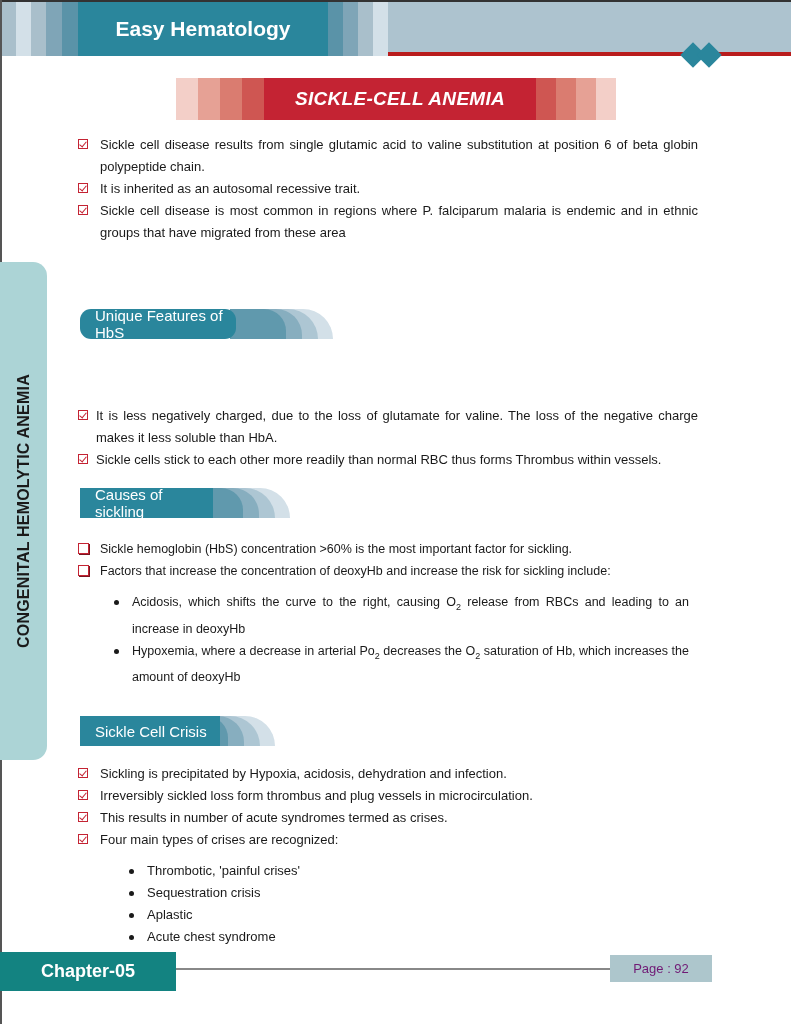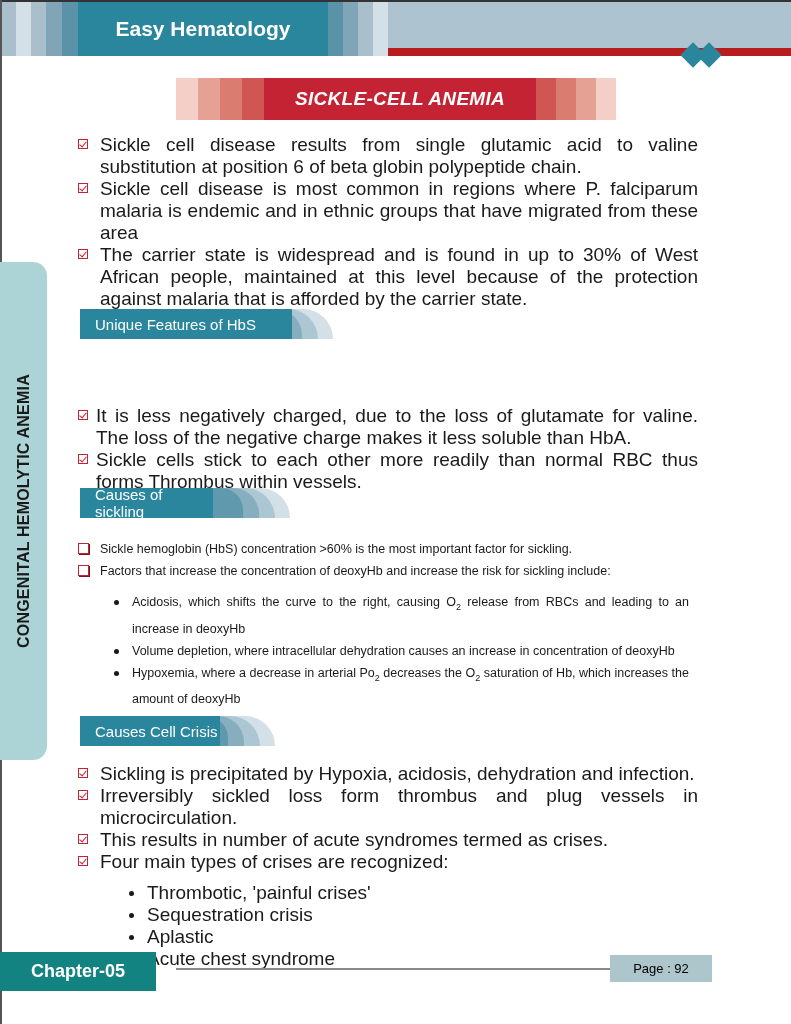--- a/index.html
+++ b/index.html
@@ -1,55 +1,55 @@
 <!DOCTYPE html>
 <html><head>
 <meta charset="utf-8">
 <style>
   html, body { margin:0; padding:0; }
   body { width:791px; height:1024px; position:relative; background:#ffffff; overflow:hidden;
          font-family:"Liberation Sans", sans-serif; color:#1a1a1a; }
   .left-rule { position:absolute; left:0; top:0; width:2px; height:1024px; background:#555; }
   
   .topbar { position:absolute; left:2px; top:0; width:789px; height:56px; background:#adc3cf;
-            border-top:2px solid #333; border-bottom:8px solid #b91c1c; box-sizing:border-box; }
+            border-top:2px solid #333; border-bottom:4px solid #b91c1c; box-sizing:border-box; }
   .topbar .stripe { position:absolute; top:0; height:54px; }
   .book-title { position:absolute; left:76px; top:0; width:250px; height:54px; background:#2a869c;
                 color:#fff; font-size:21px; font-weight:bold; display:flex; align-items:center; justify-content:center; }
   .diamonds { position:absolute; left:680px; top:42px; width:44px; height:28px; }
   .diamond { position:absolute; width:18px; height:18px; background:#2a869c; transform:rotate(45deg); top:4px; }
   
   .banner { position:absolute; left:176px; top:78px; width:440px; height:42px;font-style:italic; }
   .banner .b { position:absolute; top:0; height:42px; }
   .banner-title { position:absolute; left:88px; width:272px; top:0; height:42px; background:#c42333; color:#fff;
                   font-size:19px; font-weight:bold; display:flex; align-items:center; justify-content:center; letter-spacing:0.3px; }
   
   .sidetab { position:absolute; left:0; top:262px; width:47px; height:498px; background:#acd4d6;
              border-radius:0 14px 14px 0; }
   .sidetab-text { position:absolute; left:24px; top:511px; transform:translate(-50%,-50%) rotate(-90deg);
                   white-space:nowrap; font-size:16px; font-weight:bold; color:#1a1a1a; letter-spacing:0.2px; }
   
-  .list { position:absolute; left:78px; width:620px; margin:0; padding:0; list-style:none; font-size:19px; }
+  .list { position:absolute; left:78px; width:620px; margin:0; padding:0; list-style:none; font-size:13px; }
   .list li { position:relative; padding-left:22px; line-height:22px; margin-bottom:0; text-align:justify; }
   .check { position:absolute; left:0; top:5px; width:10px; height:10px; border:1.4px solid #c42333; box-sizing:border-box; }
   .check::after { content:""; position:absolute; left:2px; top:0px; width:3px; height:6px; border-right:1.5px solid #c42333; border-bottom:1.5px solid #c42333; transform:rotate(40deg); }
   .box { position:absolute; left:0; top:5px; width:11px; height:11px; border:1.8px solid #c42333; box-sizing:border-box; box-shadow:1px 1px 0 #7a1520; }
   .sub { list-style:none; padding:0; margin:9px; }
   .sub li { padding-left:22px; position:relative; }
   .dot { position:absolute; left:4px; top:9px; width:5px; height:5px; border-radius:50%; background:#1a1a1a; }
   
   .sect { position:absolute; left:80px; height:30px; }
   .sect .label { position:absolute; left:0; top:0; height:30px; background:#2a869c; color:#fff; font-size:15px;
                  display:flex; align-items:center; padding-left:15px; box-sizing:border-box; }
   .sect .fan { position:absolute; top:0; height:30px; }
   
-  .chapter { position:absolute; left:0; top:952px; width:156px; height:39px; background:#138381; color:#fff;
+  .chapter { position:absolute; left:0; top:952px; width:176px; height:39px; background:#138381; color:#fff;
              font-size:18px; font-weight:bold; display:flex; align-items:center; justify-content:center; }
   .footer-line { position:absolute; left:176px; top:968px; width:434px; height:2px; background:#888; }
-  .pagebox { position:absolute; left:610px; top:955px; width:102px; height:27px; background:#adc6cc; color:#000000;
+  .pagebox { position:absolute; left:610px; top:955px; width:102px; height:27px; background:#adc6cc; color:#701a75;
              font-size:13px; display:flex; align-items:center; justify-content:center; }
   sub { font-size:9px; }
 </style>
 </head>
 <body>
 
 <div class="left-rule"></div>
 
 <div class="topbar">
   <div class="stripe" style="left:0;width:14px;background:#a9bfcb;"></div>
@@ -78,60 +78,59 @@
   <div class="b" style="left:400px;width:20px;background:#e6a195;"></div>
   <div class="b" style="left:420px;width:20px;background:#f3cfc8;"></div>
   <div class="banner-title">SICKLE-CELL ANEMIA</div>
 </div>
 
 <div class="sidetab"></div>
 <div class="sidetab-text">CONGENITAL HEMOLYTIC ANEMIA</div>
 
 <ul class="list" style="top:134px;">
   <li><span class="check"></span><span>Sickle cell disease results from single glutamic acid to valine substitution at position 6 of beta globin polypeptide chain.</span></li>
+  <li><span class="check"></span><span>It is inherited as an autosomal recessive trait.</span></li>
   <li><span class="check"></span><span>Sickle cell disease is most common in regions where P. falciparum malaria is endemic and in ethnic groups that have migrated from these area</span></li>
-  <li><span class="check"></span><span>The carrier state is widespread and is found in up to 30% of West African people, maintained at this level because of the protection against malaria that is afforded by the carrier state.</span></li>
 </ul>
 
 <div class="sect" style="top:309px;width:255px;">
   <div class="fan" style="left:150px;width:103px;border-radius:0 30px 0 0;background:#d3e0e8;"></div>
   <div class="fan" style="left:150px;width:88px;border-radius:0 30px 0 0;background:#adc6d3;"></div>
   <div class="fan" style="left:150px;width:72px;border-radius:0 26px 0 0;background:#87aebf;"></div>
   <div class="fan" style="left:150px;width:56px;border-radius:0 22px 0 0;background:#6099ad;"></div>
-  <div class="label" style="width:212px;">Unique Features of HbS</div>
+  <div class="label" style="width:156px;border-radius:11px;">Unique Features of HbS</div>
 </div>
 <ul class="list" style="top:359px;width:620px;left:78px;margin-top:46px;">
   <li style="padding-left:18px;"><span class="check"></span><span>It is less negatively charged, due to the loss of glutamate for valine. The loss of the negative charge makes it less soluble than HbA.</span></li>
   <li style="padding-left:18px;"><span class="check"></span><span>Sickle cells stick to each other more readily than normal RBC thus forms Thrombus within vessels.</span></li>
 </ul>
 
 <div class="sect" style="top:488px;width:210px;">
   <div class="fan" style="left:115px;width:95px;border-radius:0 30px 0 0;background:#d3e0e8;"></div>
   <div class="fan" style="left:115px;width:80px;border-radius:0 30px 0 0;background:#adc6d3;"></div>
   <div class="fan" style="left:115px;width:64px;border-radius:0 26px 0 0;background:#87aebf;"></div>
   <div class="fan" style="left:115px;width:48px;border-radius:0 22px 0 0;background:#6099ad;"></div>
   <div class="label" style="width:133px;">Causes of sickling</div>
 </div>
 <ul class="list" style="top:538px;font-size:12.5px;">
   <li><span class="box"></span><span>Sickle hemoglobin (HbS) concentration &gt;60% is the most important factor for sickling.</span></li>
   <li><span class="box"></span><span>Factors that increase the concentration of deoxyHb and increase the risk for sickling include:</span>
     <ul class="sub" style="margin-left:10px;">
       <li><span class="dot"></span><span>Acidosis, which shifts the curve to the right, causing O</span><sub>2</sub><span> release from RBCs and leading to an increase in deoxyHb</span></li>
-      <li><span class="dot"></span><span>Volume depletion, where intracellular dehydration causes an increase in concentration of deoxyHb</span></li>
       <li><span class="dot"></span><span>Hypoxemia, where a decrease in arterial Po</span><sub>2</sub><span> decreases the O</span><sub>2</sub><span> saturation of Hb, which increases the amount of deoxyHb</span></li>
     </ul>
   </li>
 </ul>
 
 <div class="sect" style="top:716px;width:195px;">
   <div class="fan" style="left:100px;width:95px;border-radius:0 30px 0 0;background:#d3e0e8;"></div>
   <div class="fan" style="left:100px;width:80px;border-radius:0 30px 0 0;background:#adc6d3;"></div>
   <div class="fan" style="left:100px;width:64px;border-radius:0 26px 0 0;background:#87aebf;"></div>
   <div class="fan" style="left:100px;width:48px;border-radius:0 22px 0 0;background:#6099ad;"></div>
-  <div class="label" style="width:140px;">Causes Cell Crisis</div>
+  <div class="label" style="width:140px;">Sickle Cell Crisis</div>
 </div>
 <ul class="list" style="top:763px;">
   <li><span class="check"></span><span>Sickling is precipitated by Hypoxia, acidosis, dehydration and infection.</span></li>
   <li><span class="check"></span><span>Irreversibly sickled loss form thrombus and plug vessels in microcirculation.</span></li>
   <li><span class="check"></span><span>This results in number of acute syndromes termed as crises.</span></li>
   <li><span class="check"></span><span>Four main types of crises are recognized:</span>
     <ul class="sub" style="margin-left:25px;">
       <li><span class="dot"></span><span>Thrombotic, 'painful crises'</span></li>
       <li><span class="dot"></span><span>Sequestration crisis</span></li>
       <li><span class="dot"></span><span>Aplastic</span></li>

